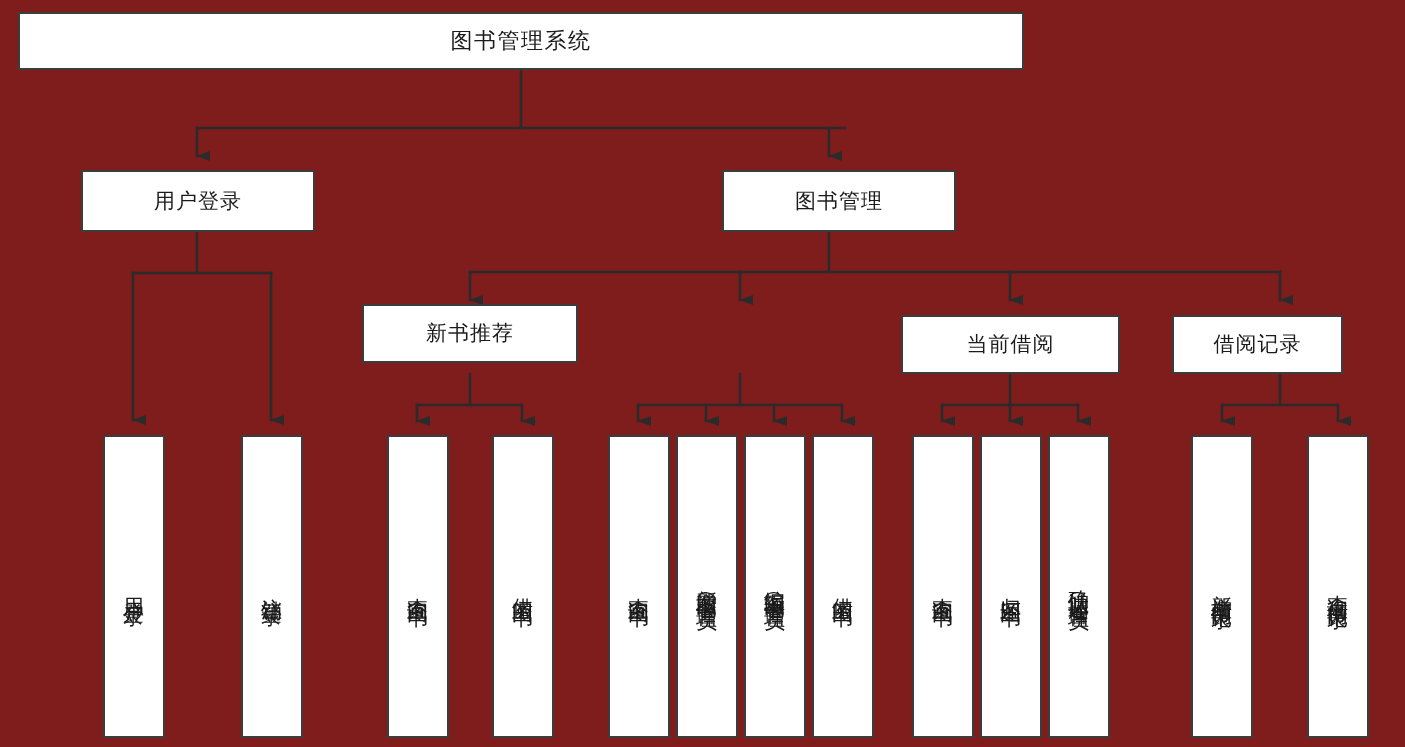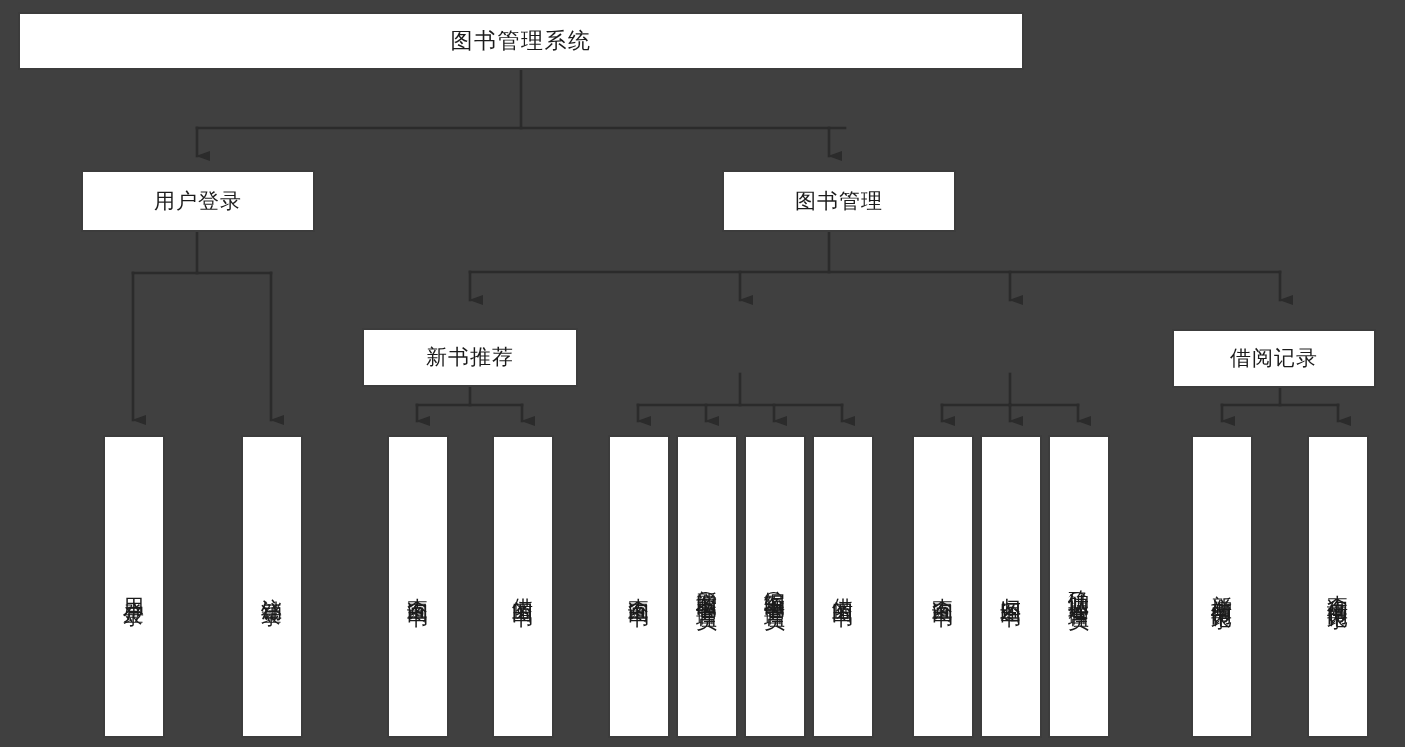--- a/index.html
+++ b/index.html
@@ -8,21 +8,21 @@
     padding: 0;
     background: #ffffff;
   }
   body {
     font-family: "Liberation Sans", "DejaVu Sans", sans-serif;
   }
   #canvas {
     position: relative;
     width: 1405px;
     height: 747px;
-    background: #404040;
+    background: #7f1d1d;
     overflow: hidden;
   }
   svg#edges {
     position: absolute;
     left: 0;
     top: 0;
     width: 1405px;
     height: 747px;
     pointer-events: none;
   }
@@ -137,27 +137,30 @@
   </div>
 
   <div class="node horiz" style="left:81px; top:170px; width:234px; height:62px;">
     <span class="label">用户登录</span>
   </div>
 
   <div class="node horiz" style="left:712px; top:170px; width:234px; height:62px;margin-left:10px;">
     <span class="label">图书管理</span>
   </div>
 
-  <div class="node horiz" style="left:362px; top:328px; width:216px; height:59px;">
+  <div class="node horiz" style="left:362px; top:304px; width:216px; height:59px;">
     <span class="label">新书推荐</span>
   </div>
 
 
-
-  <div class="node horiz" style="left:1172px; top:329px; width:204px; height:59px;text-align:right;">
+  <div class="node horiz" style="left:901px; top:315px; width:219px; height:59px;">
+    <span class="label">当前借阅</span>
+  </div>
+
+  <div class="node horiz" style="left:1172px; top:315px; width:171px; height:59px;text-align:right;">
     <span class="label">借阅记录</span>
   </div>
 
   <div class="node leaf" style="left:103px; top:435px; width:62px; height:303px;">
     <span class="label">用户登录</span>
   </div>
 
   <div class="node leaf" style="left:241px; top:435px; width:62px; height:303px;">
     <span class="label">注销登录</span>
   </div>

